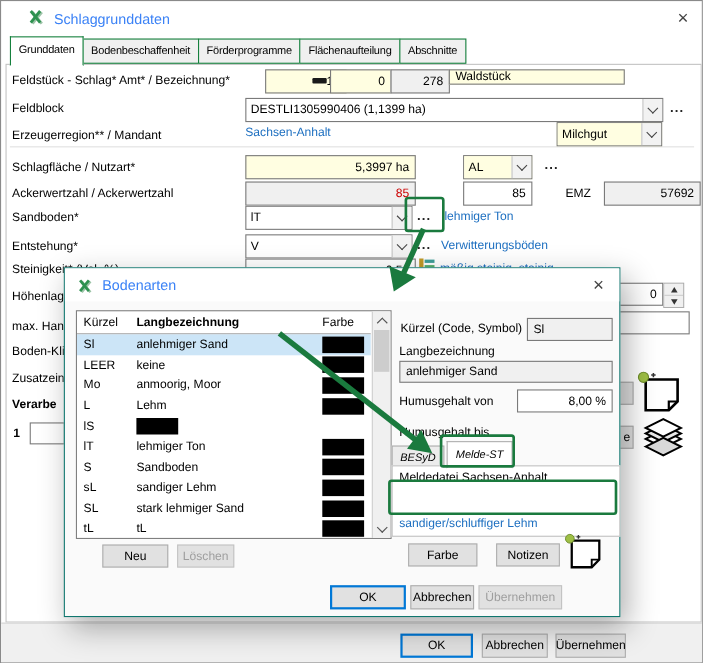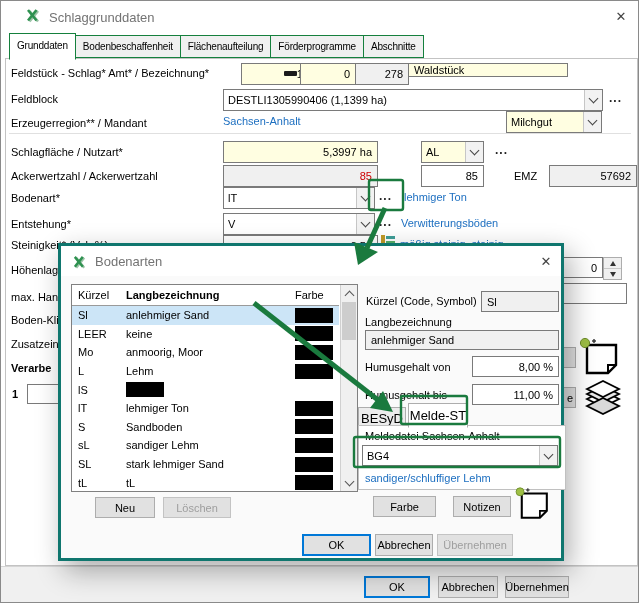--- a/index.html
+++ b/index.html
@@ -15,49 +15,49 @@
   .link{position:absolute;color:#1d6fc0;font-size:11px;white-space:nowrap;}
   .more{position:absolute;font-size:12px;font-weight:bold;letter-spacing:1px;color:#222;cursor:pointer;}
   .combo{position:absolute;display:flex;border:1px solid #7a7a7a;background:#fff;align-items:stretch;box-sizing:border-box;}
   .combo .ctext{flex:1;display:flex;align-items:center;padding:0 4px;font-size:11px;white-space:nowrap;overflow:hidden;text-align:center;}
   .combo .cbtn{width:17px;background:#f2f2f2;border-left:1px solid #c6c6c6;display:flex;align-items:center;justify-content:center;}
   .chev{width:6px;height:6px;border-right:1.5px solid #444;border-bottom:1.5px solid #444;transform:rotate(45deg);margin-top:-3px;}
   .chev.up{transform:rotate(225deg);margin-top:3px;}
   .btn{position:absolute;background:#e1e1e1;border:1px solid #adadad;font-size:11px;display:flex;align-items:center;justify-content:center;box-sizing:border-box;cursor:pointer;white-space:nowrap;}
   .btn.default{border:2px solid #0078d7;}
   .btn.disabled{color:#9e9e9e;border-color:#c3c3c3;cursor:default;}
-  .titlebar-text{position:absolute;font-size:13px;color:#737373;white-space:nowrap;}
+  .titlebar-text{position:absolute;font-size:13px;color:#3b82f6;white-space:nowrap;}
   .close-x{position:absolute;font-size:13px;color:#444;display:flex;align-items:center;justify-content:center;cursor:pointer;}
   .tabs{position:absolute;left:8px;top:34px;display:flex;z-index:4;}
   .tab{font-size:10px;letter-spacing:-0.2px;padding:0 7px;height:21px;line-height:21px;background:#f0f0f0;border:1px solid #15803d;margin-right:-1px;white-space:nowrap;cursor:pointer;}
   .tab.active{background:#fff;height:25px;line-height:23px;margin-top:-2px;border-bottom:1px solid #fff;z-index:5;position:relative;}
   .content-box{position:absolute;left:4px;top:57px;width:631px;height:506px;border:1px solid #c3c3c3;background:#fff;}
   .sep{position:absolute;left:8px;top:132px;width:622px;height:1px;background:#e0e0e0;}
   .bottom-strip{position:absolute;left:0;top:565px;width:639px;height:38px;background:#f0f0f0;border-top:1px solid #d5d5d5;}
   .dash{position:absolute;background:#1a1a1a;border-radius:1px;}
   .spinbtns{position:absolute;display:flex;flex-direction:column;border:1px solid #adadad;background:#f0f0f0;}
   .spinbtns .sb{flex:1;display:flex;align-items:center;justify-content:center;background:#f0f0f0;border-bottom:1px solid #c9c9c9;cursor:pointer;}
   .spinbtns .sb:last-child{border-bottom:none;}
   .tri-up{width:0;height:0;border-left:3.5px solid transparent;border-right:3.5px solid transparent;border-bottom:5px solid #333;}
   .tri-down{width:0;height:0;border-left:3.5px solid transparent;border-right:3.5px solid transparent;border-top:5px solid #333;}
   
-  #dialog{position:absolute;left:57px;top:242px;width:506px;height:318px;background:#fafafa;border:3px solid #0f766e;box-shadow:6px 10px 26px rgba(0,0,0,0.32);z-index:50;box-sizing:border-box;}
+  #dialog{position:absolute;left:57px;top:242px;width:506px;height:318px;background:#fafafa;border:1px solid #0f766e;box-shadow:6px 10px 26px rgba(0,0,0,0.32);z-index:50;box-sizing:border-box;}
   #dialog .dtitle{position:absolute;left:0;top:0;width:100%;height:30px;background:#fff;}
   .dtable{position:absolute;left:10px;top:38px;width:285px;height:206px;background:#fff;border:1px solid #808080;overflow:hidden;}
   .thead{display:flex;height:20px;align-items:center;border-bottom:1px solid #9a9a9a;font-size:11px;width:267px;}
   .trow{display:flex;height:18.6px;align-items:center;font-size:11px;width:267px;cursor:pointer;}
   .trow.selected{background:#cce5f7;}
   .ck{flex:0 0 54px;padding-left:6px;box-sizing:border-box;white-space:nowrap;overflow:hidden;}
   .cl{flex:1;white-space:nowrap;overflow:hidden;}
   .csw{flex:0 0 44px;display:flex;align-items:center;}
   .csw i{width:38px;height:15px;background:#000;display:block;}
   .scrollbar{position:absolute;right:0;top:0;bottom:0;width:16px;background:#f0f0f0;border-left:1px solid #d0d0d0;}
   .scr-btn{position:absolute;left:0;width:16px;height:17px;display:flex;align-items:center;justify-content:center;cursor:pointer;}
   .scr-thumb{position:absolute;left:1px;top:17px;width:14px;height:38px;background:#cdcdcd;}
-  .subtab{position:absolute;font-size:13px;display:flex;align-items:center;justify-content:center;border:1px solid #adadad;background:#ececec;cursor:pointer;}
+  .subtab{position:absolute;font-size:10px;display:flex;align-items:center;justify-content:center;border:1px solid #adadad;background:#ececec;cursor:pointer;font-style:italic;}
   .subtab.active{background:#fff;border-bottom:1px solid #fff;z-index:2;}
   .groupbox{position:absolute;background:#fff;border:1px solid #c0c0c0;}
   
   #anno{position:absolute;left:0;top:0;width:639px;height:603px;z-index:100;pointer-events:none;}
 </style>
 </head>
 <body>
 
 <div id="app">
 
@@ -66,22 +66,22 @@
     <line x1="13" y1="3" x2="4.5" y2="13.5" stroke="#9dc4a8" stroke-width="2.6"></line>
     <line x1="3" y1="2" x2="11.5" y2="12.5" stroke="#2e9150" stroke-width="2.6"></line>
     <line x1="11.5" y1="2" x2="3" y2="12.5" stroke="#2e9150" stroke-width="2.6"></line>
   </svg>
   <div class="titlebar-text" style="left:48px;top:9px">Schlaggrunddaten</div>
   <div class="close-x" style="left:608px;top:5px;width:24px;height:20px">✕</div>
 
   <div class="tabs">
     <div class="tab active">Grunddaten</div>
     <div class="tab">Bodenbeschaffenheit</div>
+    <div class="tab">Förderprogramme</div>
     <div class="tab">Flächenaufteilung</div>
-    <div class="tab">Förderprogramme</div>
     <div class="tab">Abschnitte</div>
   </div>
   <div class="content-box"></div>
   <div class="sep"></div>
 
   <div class="lbl" style="left:10px;top:66px">Feldstück - Schlag* Amt* / Bezeichnung*</div>
   <div class="field yellow right" style="left:240px;top:62px;width:74px;height:22px">18</div>
   <div class="dash" style="left:283px;top:70px;width:13px;height:5px"></div>
   <div class="field yellow right" style="left:299px;top:62px;width:56px;height:22px">0</div>
   <div class="field ro right" style="left:354px;top:62px;width:54px;height:22px">278</div>
@@ -114,21 +114,21 @@
       </span>
   </div>
   <div class="more" style="left:494px;top:142px">...</div>
 
   <div class="lbl" style="left:10px;top:169px">Ackerwertzahl / Ackerwertzahl</div>
   <div class="field ro right red" style="left:222px;top:164px;width:155px;height:22px">85</div>
   <div class="field right" style="left:420px;top:164px;width:63px;height:22px">85</div>
   <div class="lbl" style="left:513px;top:169px">EMZ</div>
   <div class="field ro right" style="left:548px;top:164px;width:88px;height:22px">57692</div>
 
-  <div class="lbl" style="left:10px;top:191px">Bodenart*</div>
+  <div class="lbl" style="left:10px;top:191px">Sandboden*</div>
   <div class="combo" style="left:222px;top:186px;width:152px;height:22px">
     <span class="ctext">lT</span>
     <span class="cbtn">
         <i class="chev"></i>
       </span>
   </div>
   <div class="more" style="left:378px;top:188px">...</div>
   <div class="link" style="left:403px;top:190px">lehmiger Ton</div>
 
   <div class="lbl" style="left:10px;top:217px">Entstehung*</div>
@@ -284,41 +284,34 @@
             <i class="chev up" style="border-color:#555"></i>
           </span>
         <span class="scr-thumb"></span>
         <span class="scr-btn" style="bottom:0">
             <i class="chev" style="border-color:#555"></i>
           </span>
       </div>
     </div>
 
     <div class="btn" style="left:34px;top:251px;width:60px;height:21px">Neu</div>
-    <div class="btn disabled" style="left:102px;top:251px;width:68px;height:21px">Löschen</div>
+    <div class="btn disabled" style="left:102px;top:251px;width:52px;height:21px">Löschen</div>
 
     <div class="lbl" style="left:305px;top:49px">Kürzel  (Code, Symbol)</div>
     <div class="field ro" style="left:420px;top:45px;width:78px;height:21px">Sl</div>
     <div class="lbl" style="left:304px;top:70px">Langbezeichnung</div>
     <div class="field ro" style="left:304px;top:84px;width:194px;height:20px">anlehmiger Sand</div>
     <div class="lbl" style="left:304px;top:115px">Humusgehalt von</div>
     <div class="field right" style="left:411px;top:110px;width:87px;height:21px">8,00 %</div>
     <div class="lbl" style="left:304px;top:143px">Humusgehalt bis</div>
-    <div class="field right" style="left:411px;top:138px;width:87px;height:21px">11,00 %</div>
 
     <div class="subtab" style="left:297px;top:161px;width:46px;height:20px">BESyD</div>
     <div class="subtab active" style="left:347px;top:157px;width:58px;height:23px">Melde-ST</div>
     <div class="groupbox" style="left:297px;top:179px;width:206px;height:63px"></div>
     <div class="lbl" style="left:304px;top:184px">Meldedatei Sachsen-Anhalt</div>
-    <div class="combo" style="left:301px;top:199px;width:196px;height:21px">
-      <span class="ctext">BG4</span>
-      <span class="cbtn">
-          <i class="chev"></i>
-        </span>
-    </div>
     <div class="link" style="left:304px;top:226px">sandiger/schluffiger Lehm</div>
 
     <div class="btn" style="left:312px;top:250px;width:63px;height:21px">Farbe</div>
     <div class="btn" style="left:392px;top:250px;width:58px;height:21px">Notizen</div>
     <svg class="abs" style="left:453px;top:240px" width="38" height="34" viewBox="0 0 44 38">
       <path d="M9 8 H38 V28 L30 36 H9 Z" fill="#fff" stroke="#000" stroke-width="2.4"></path>
       <path d="M38 28 L30 28 L30 36" fill="none" stroke="#000" stroke-width="2"></path>
       <circle cx="7" cy="6" r="4.6" fill="#9ebf45" stroke="#6d8c2a" stroke-width="1"></circle>
       <line x1="14" y1="4" x2="18" y2="4" stroke="#333" stroke-width="1.4"></line>
       <line x1="16" y1="2" x2="16" y2="6" stroke="#333" stroke-width="1.4"></line>

